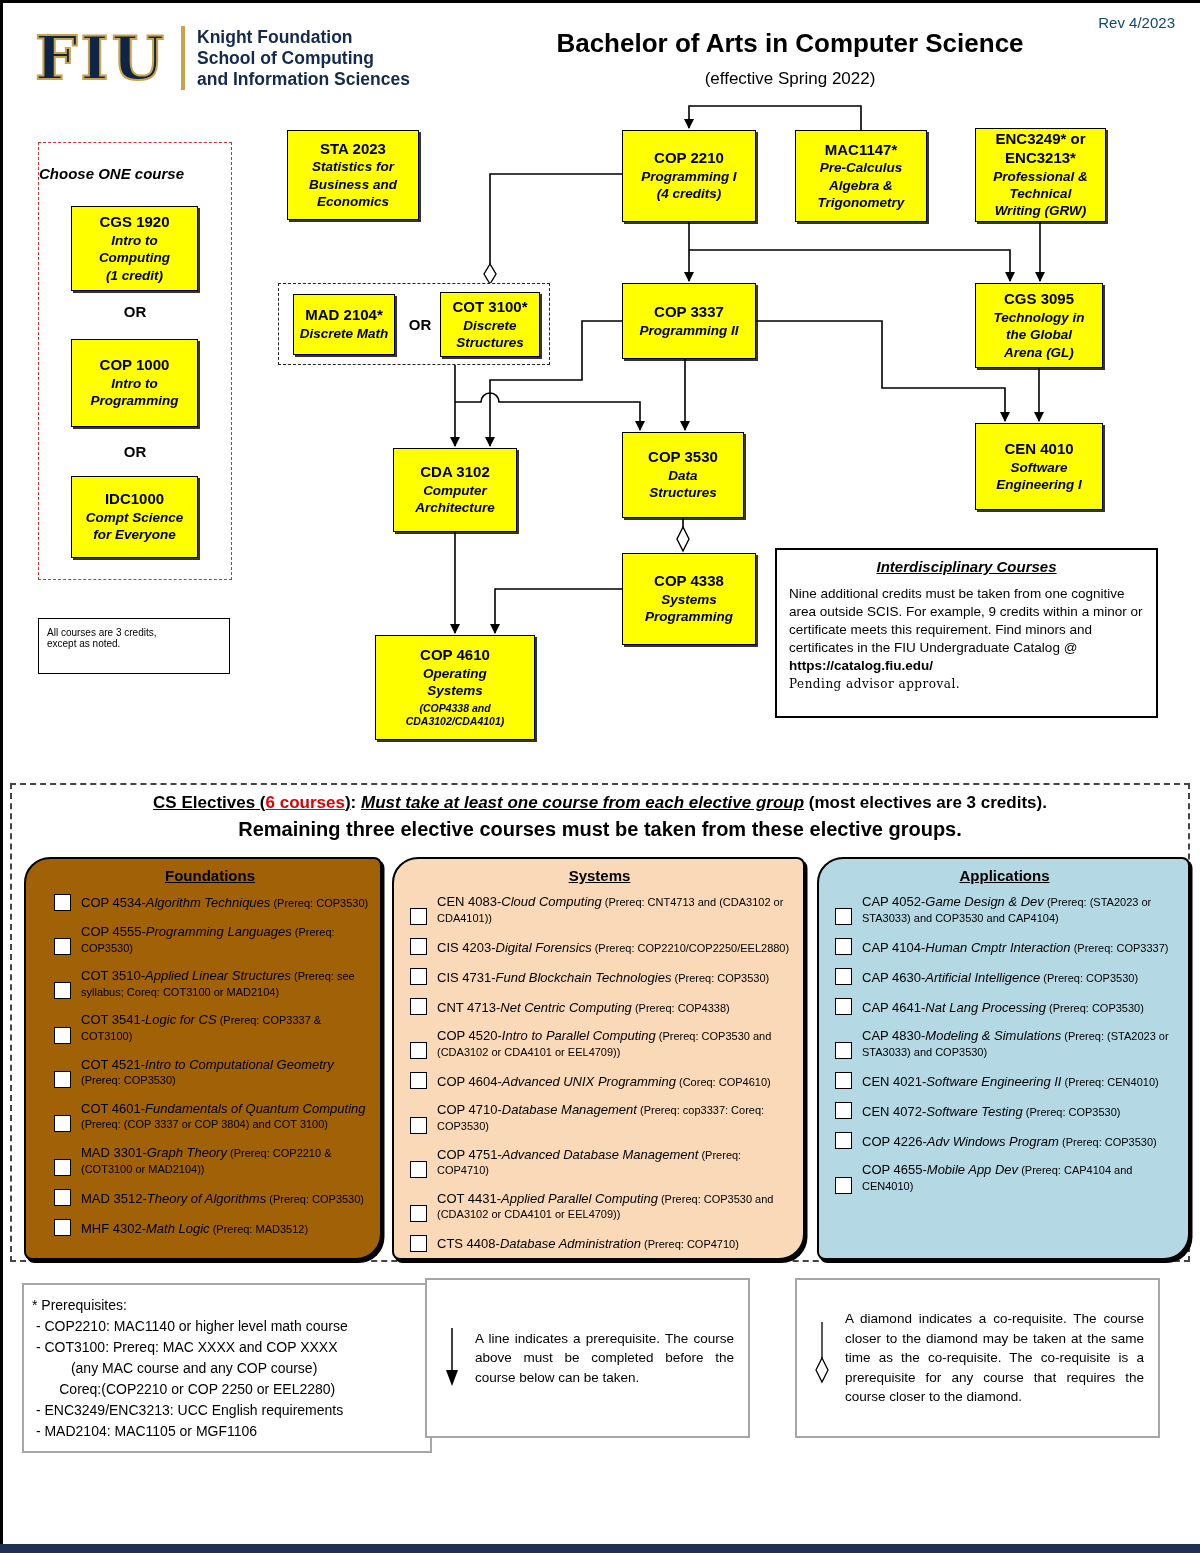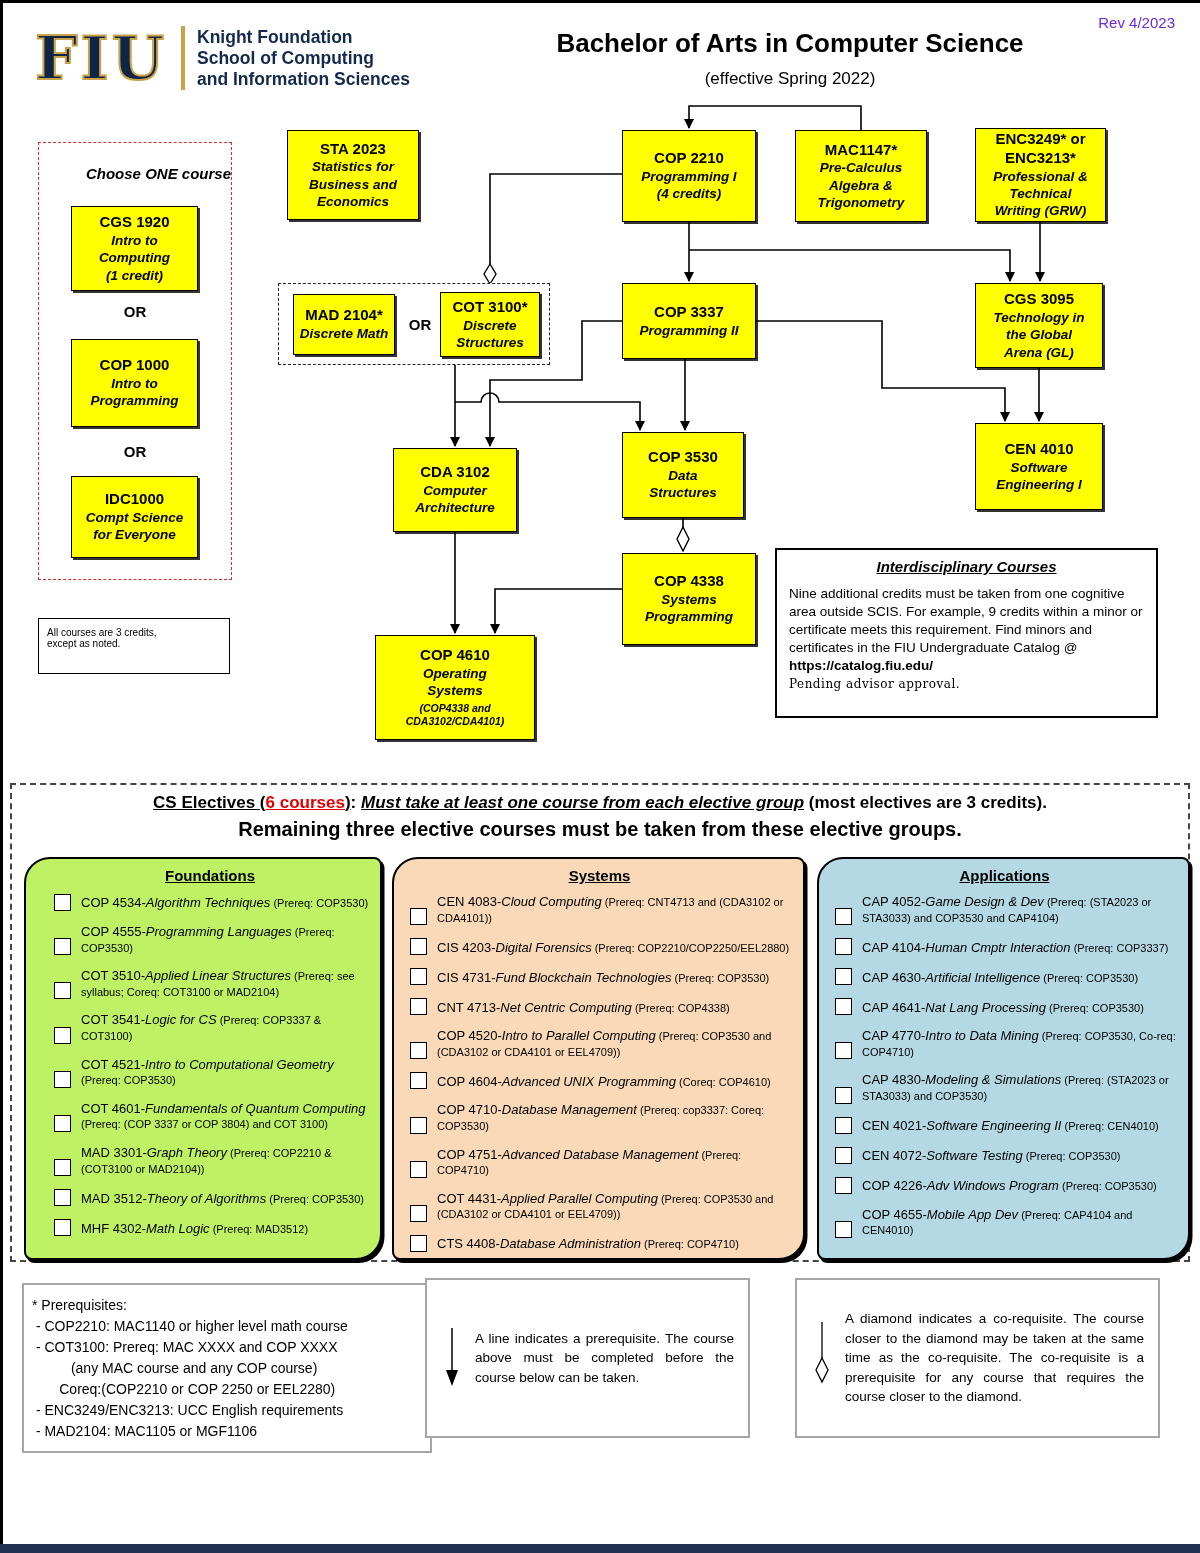--- a/index.html
+++ b/index.html
@@ -10,29 +10,29 @@
   .edge-left{position:absolute;left:0;top:0;width:3px;height:1553px;background:#000;}
   .footer-bar{position:absolute;left:0;top:1544px;width:1200px;height:9px;}
   
   .logo{position:absolute;left:35px;top:26px;display:flex;align-items:center;}
   .logo-letters{font-family:"DejaVu Serif",serif;font-weight:bold;font-size:60px;line-height:1;color:#0f2548;-webkit-text-stroke:2px #c9a24a;letter-spacing:3px;}
   .logo-divider{width:4px;height:64px;background:#c9a24a;margin:0 12px 0 14px;}
   .logo-text{font-size:17.5px;font-weight:bold;color:#13294d;line-height:1.2;}
   .title-wrap{position:absolute;left:440px;top:28px;width:700px;text-align:center;}
   .title{font-size:26px;font-weight:bold;}
   .subtitle{font-size:17px;margin-top:10px;}
-  .rev{position:absolute;left:1040px;top:14px;width:135px;text-align:right;color:#6d28d9;font-size:15px;}
+  .rev{position:absolute;left:1040px;top:14px;width:135px;text-align:right;color:#0c4a6e;font-size:15px;}
   
   .fbox{position:absolute;background:#ffff00;border:1.8px solid #000;box-shadow:2px 2px 0 rgba(0,0,0,.8);text-align:center;display:flex;flex-direction:column;justify-content:center;box-sizing:border-box;padding:2px;}
   .fbox .code{font-weight:bold;font-size:15px;line-height:1.25;}
   .fbox .name{font-style:italic;font-weight:bold;font-size:13.5px;line-height:1.28;}
   .fbox .sub{font-style:italic;font-weight:bold;font-size:10.5px;line-height:1.3;margin-top:2px;}
   .orlab{font-weight:bold;font-size:15px;}
   .choose-one{position:absolute;left:38px;top:142px;width:194px;height:438px;border:1.6px dashed #d32f2f;box-sizing:border-box;}
-  .choose-label{position:absolute;left:0;top:22px;width:100%;text-align:right;font-weight:bold;font-style:italic;font-size:15px;}
+  .choose-label{position:absolute;left:0;top:22px;width:100%;text-align:left;font-weight:bold;font-style:italic;font-size:15px;}
   .group-dashed{position:absolute;left:278px;top:283px;width:272px;height:82px;border:1.6px dashed #222;background:#fff;box-sizing:border-box;}
   .note-box{position:absolute;border:1.6px solid #000;box-sizing:border-box;font-size:10px;padding:8px 8px;}
   .inter-box{position:absolute;left:775px;top:548px;width:383px;height:170px;border:2px solid #000;box-sizing:border-box;padding:8px 12px;}
   .inter-title{text-align:center;font-weight:bold;font-style:italic;font-size:15px;text-decoration:underline;margin-bottom:10px;}
   .inter-body{font-size:13.5px;line-height:1.33;}
   .inter-link{font-weight:bold;}
   .inter-foot{font-family:"DejaVu Serif",serif;font-size:12px;letter-spacing:.5px;margin-top:2px;}
   .connectors{position:absolute;left:0;top:0;pointer-events:none;}
   
   .electives{position:absolute;left:10px;top:783px;width:1180px;height:479px;border:2px dashed #444;box-sizing:border-box;}
@@ -215,21 +215,21 @@
     <div class="inter-body"><span>Nine additional credits must be taken from one cognitive area outside SCIS.  For example, 9 credits within a minor or certificate meets this requirement. Find minors and certificates in the FIU Undergraduate Catalog @ </span><span class="inter-link">https://catalog.fiu.edu/</span></div>
     <div class="inter-foot">Pending advisor approval.</div>
   </div>
 
   <div class="electives">
     <div class="eh">
       <span class="eh-b">CS Electives</span><span class="eh-b"> (</span><span class="eh-red">6 courses</span><span class="eh-b">)</span><span class="eh-colon">: </span><span class="eh-req">Must take at least one course from each elective group</span><span class="eh-tail"> (most electives are 3 credits).</span>
     </div>
     <div class="eh2">Remaining three elective courses must be taken from these elective groups.</div>
 
-    <div class="panel" style="left: 12px; width: 358px; background: #bef264; padding-left: 20px;">
+    <div class="panel" style="left: 12px; width: 358px; background: #a16207; padding-left: 20px;">
       <div class="gtitle">Foundations</div>
       <div class="elist">
           <div class="eitem">
             <span class="cb"></span>
             <span class="etext"><span>COP 4534-</span><i>Algorithm Techniques</i><span class="eprereq"> (Prereq: COP3530)</span></span>
           </div>
           <div class="eitem">
             <span class="cb"></span>
             <span class="etext"><span>COP 4555-</span><i>Programming Languages</i><span class="eprereq"> (Prereq: COP3530)</span></span>
           </div>
@@ -319,24 +319,20 @@
             <span class="cb"></span>
             <span class="etext"><span>CAP 4104-</span><i>Human Cmptr Interaction</i><span class="eprereq"> (Prereq: COP3337)</span></span>
           </div>
           <div class="eitem">
             <span class="cb"></span>
             <span class="etext"><span>CAP 4630-</span><i>Artificial Intelligence</i><span class="eprereq"> (Prereq: COP3530)</span></span>
           </div>
           <div class="eitem">
             <span class="cb"></span>
             <span class="etext"><span>CAP 4641-</span><i>Nat Lang Processing</i><span class="eprereq"> (Prereq: COP3530)</span></span>
-          </div>
-          <div class="eitem">
-            <span class="cb"></span>
-            <span class="etext"><span>CAP 4770-</span><i>Intro to Data Mining</i><span class="eprereq"> (Prereq: COP3530, Co-req: COP4710)</span></span>
           </div>
           <div class="eitem">
             <span class="cb"></span>
             <span class="etext"><span>CAP 4830-</span><i>Modeling &amp; Simulations</i><span class="eprereq"> (Prereq: (STA2023 or STA3033) and COP3530)</span></span>
           </div>
           <div class="eitem">
             <span class="cb"></span>
             <span class="etext"><span>CEN 4021-</span><i>Software Engineering II</i><span class="eprereq"> (Prereq: CEN4010)</span></span>
           </div>
           <div class="eitem">

